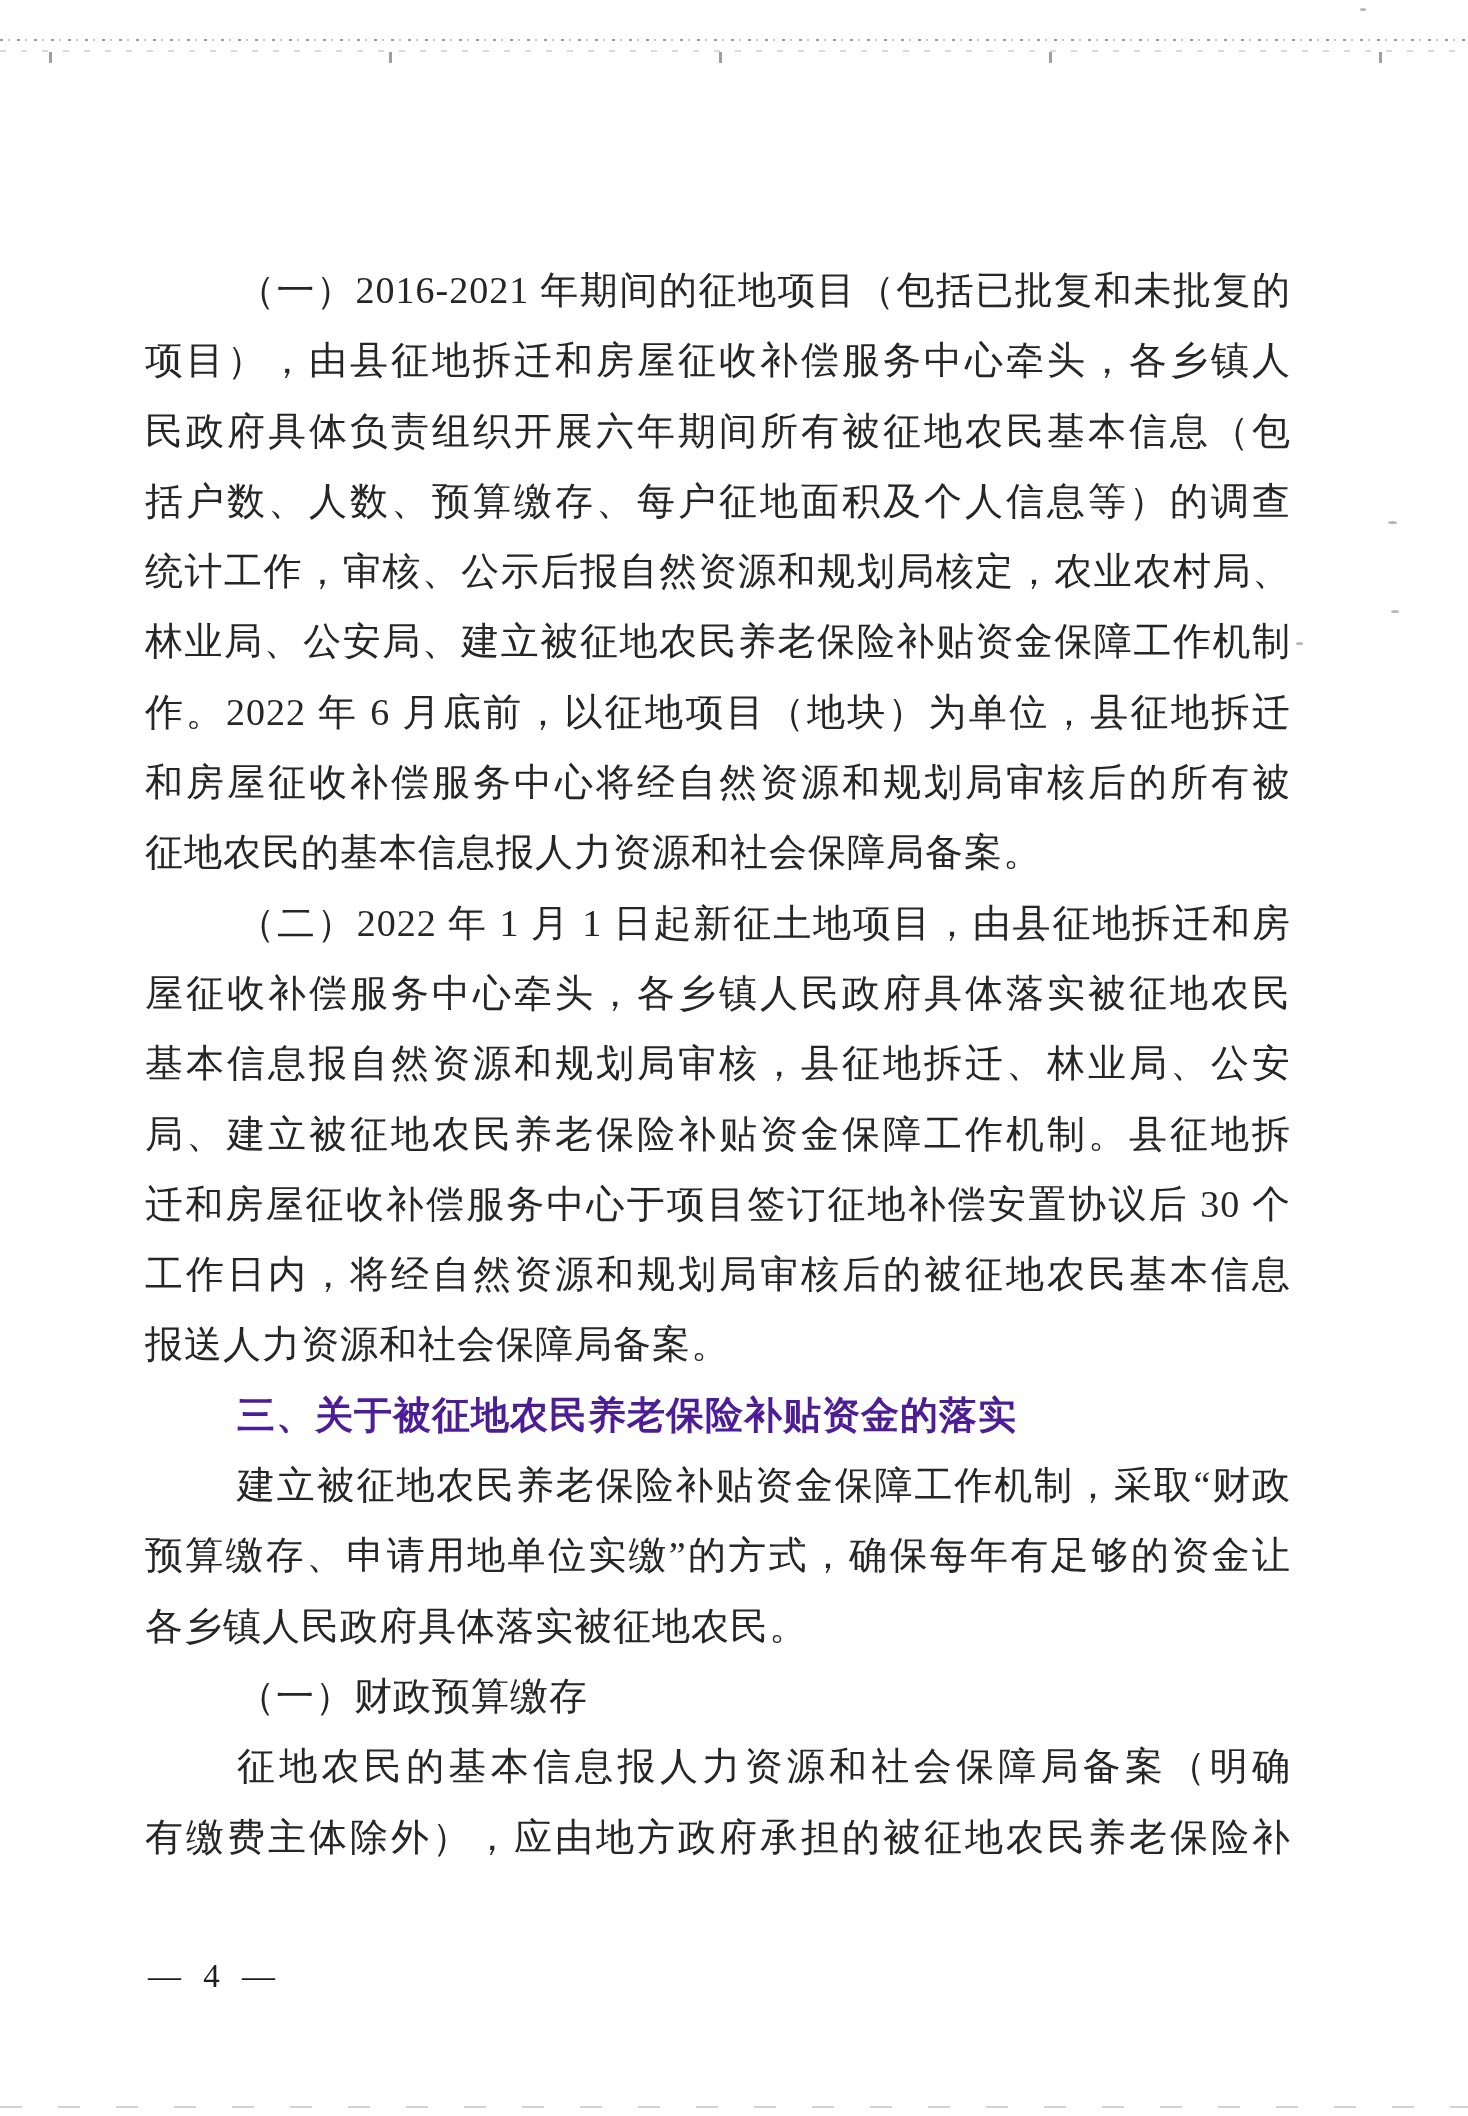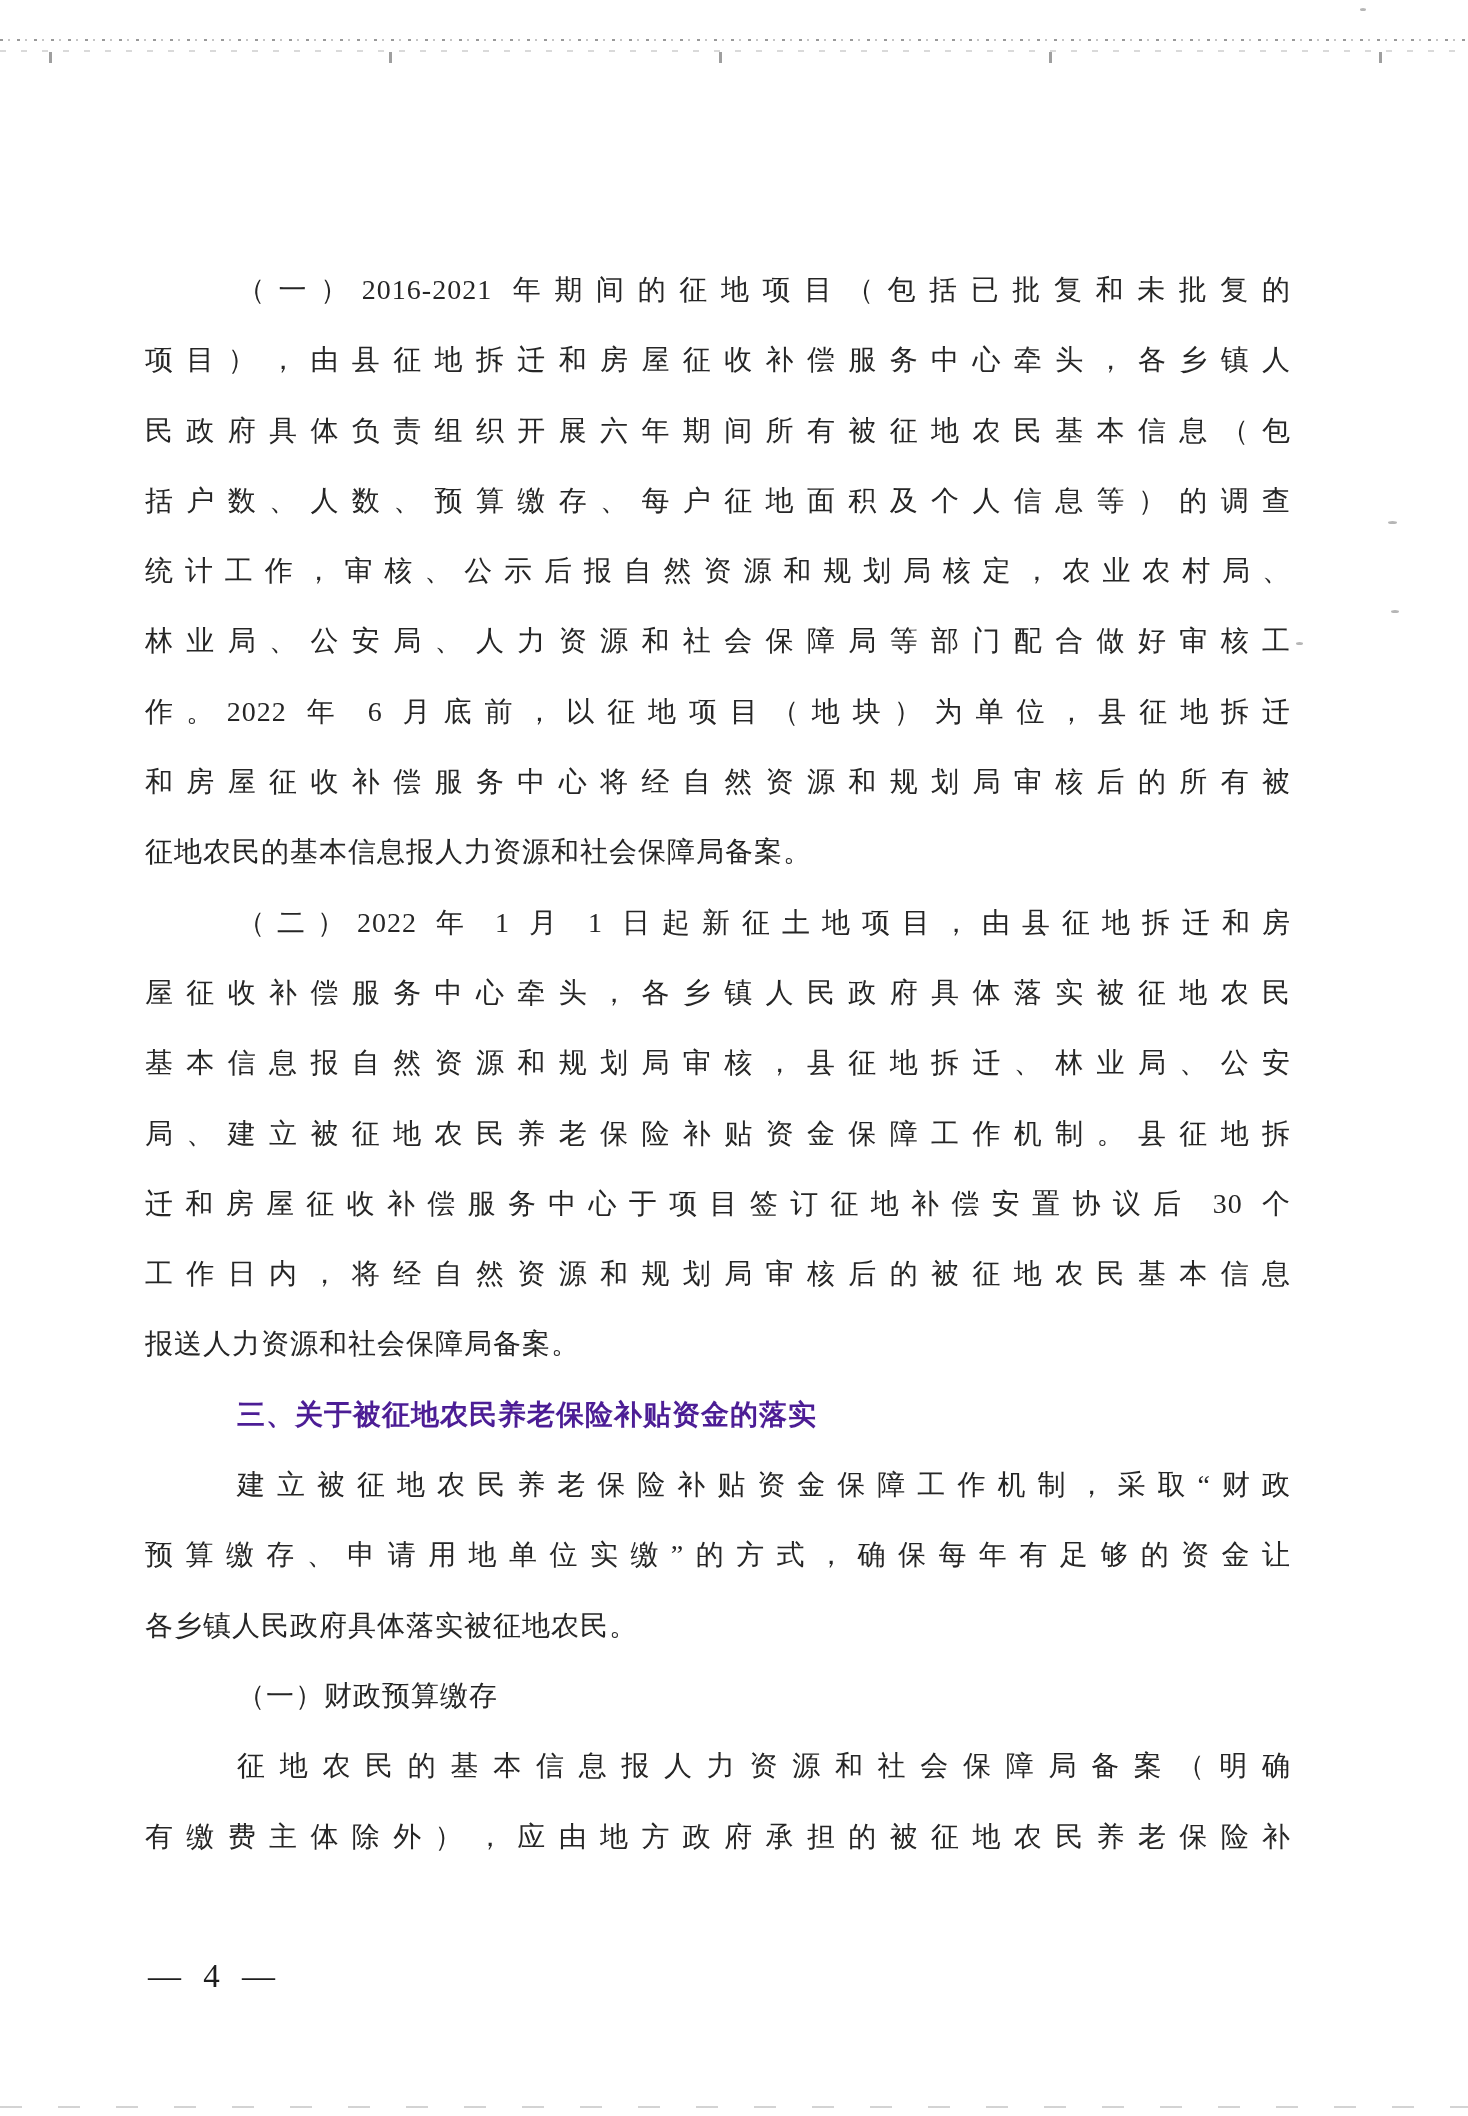--- a/index.html
+++ b/index.html
@@ -62,21 +62,21 @@
   
   .textblock {
     position: absolute;
     left: 145px;
     top: 255px;
     width: 1146px;
   }
   .line {
     height: 70.3px;
     line-height: 70.3px;
-    font-size: 28px;
+    font-size: 38px;
     letter-spacing: 1px;
     white-space: normal;
     word-break: break-all;
     text-align: justify;
     text-align-last: justify;
     text-justify: inter-character;
     overflow: hidden;
   }
   .line.indent { padding-left: 92px; }
   .line.end {
@@ -121,21 +121,21 @@
   <div class="speck s3"></div>
   <div class="speck s4"></div>
   <div class="noise-bottom"></div>
 
   <div class="textblock">
     <div class="line indent">（一）2016-2021 年期间的征地项目（包括已批复和未批复的</div>
     <div class="line">项目），由县征地拆迁和房屋征收补偿服务中心牵头，各乡镇人</div>
     <div class="line">民政府具体负责组织开展六年期间所有被征地农民基本信息（包</div>
     <div class="line">括户数、人数、预算缴存、每户征地面积及个人信息等）的调查</div>
     <div class="line">统计工作，审核、公示后报自然资源和规划局核定，农业农村局、</div>
-    <div class="line">林业局、公安局、人力资源和社会保障局等部门配合做好审核工</div>
+    <div class="line">林业局、公安局、建立被征地农民养老保险补贴资金保障工作机制</div>
     <div class="line">作。2022 年 6 月底前，以征地项目（地块）为单位，县征地拆迁</div>
     <div class="line">和房屋征收补偿服务中心将经自然资源和规划局审核后的所有被</div>
     <div class="line end">征地农民的基本信息报人力资源和社会保障局备案。</div>
     <div class="line indent">（二）2022 年 1 月 1 日起新征土地项目，由县征地拆迁和房</div>
     <div class="line">屋征收补偿服务中心牵头，各乡镇人民政府具体落实被征地农民</div>
     <div class="line">基本信息报自然资源和规划局审核，县征地拆迁、林业局、公安</div>
     <div class="line">局、建立被征地农民养老保险补贴资金保障工作机制。县征地拆</div>
     <div class="line">迁和房屋征收补偿服务中心于项目签订征地补偿安置协议后 30 个</div>
     <div class="line">工作日内，将经自然资源和规划局审核后的被征地农民基本信息</div>
     <div class="line end">报送人力资源和社会保障局备案。</div>

